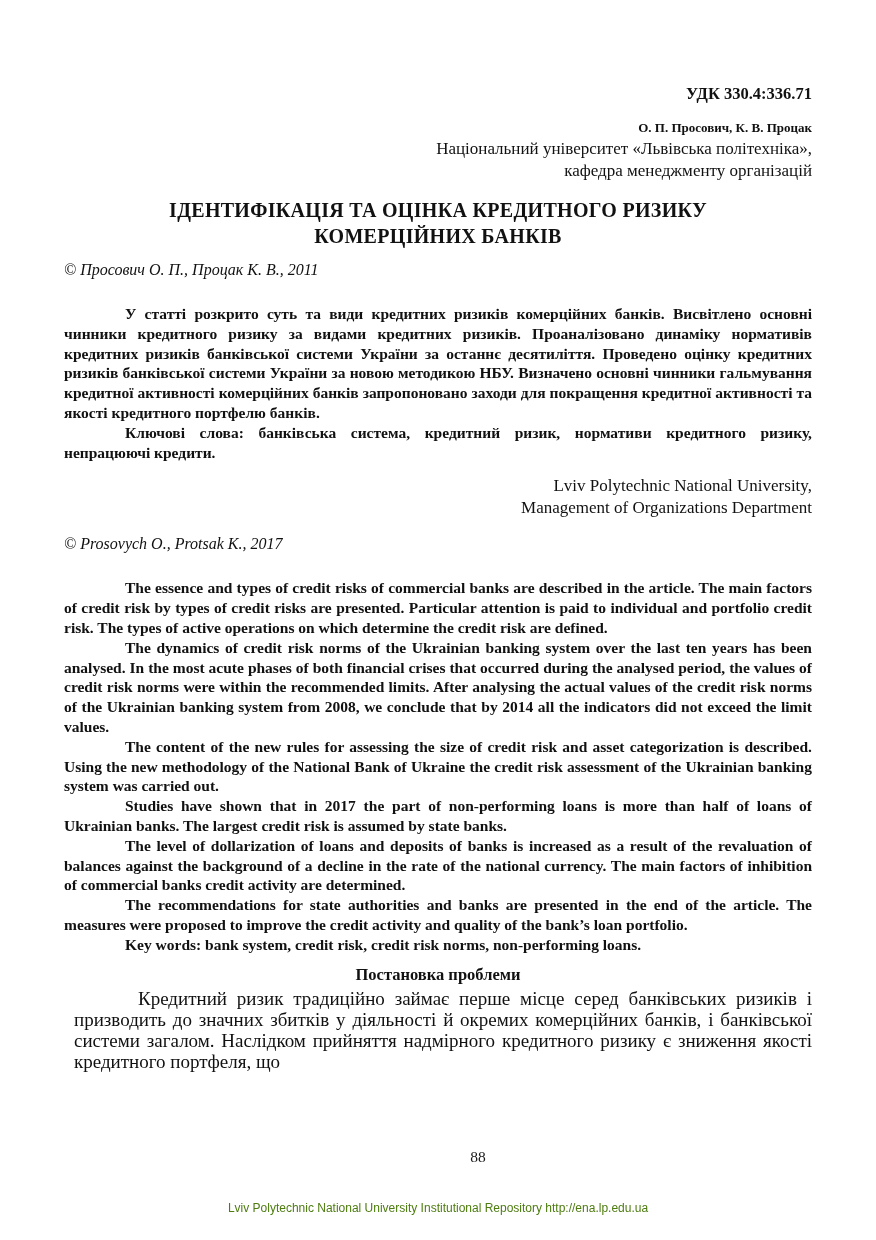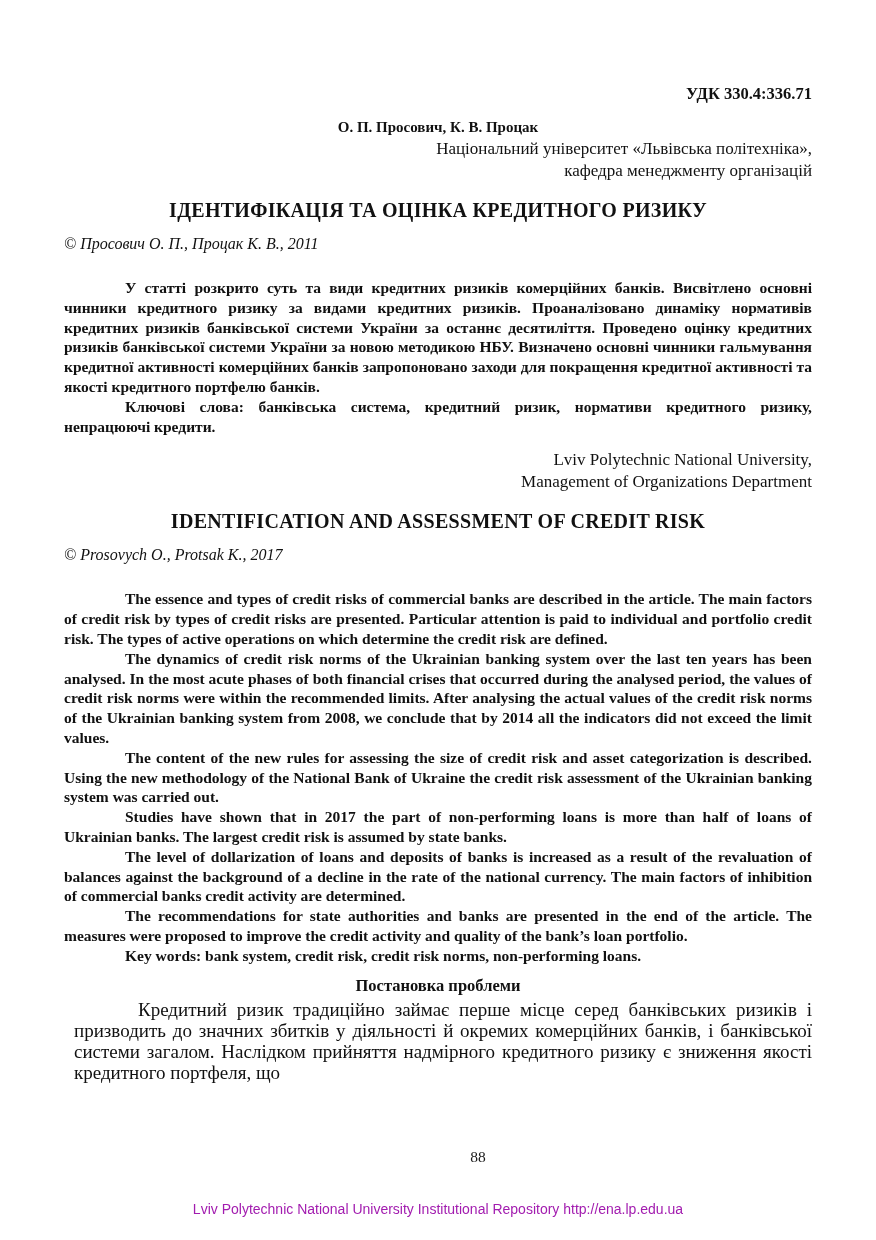--- a/index.html
+++ b/index.html
@@ -26,23 +26,22 @@
     text-align: right;
   }
   .udc {
     font-weight: bold;
     font-size: 16.5px;
     line-height: 20px;
     margin-bottom: 13px;
   }
   .authors {
     font-weight: bold;
-    font-size: 15px;
+    font-size: 13px;
     line-height: 21px;
-    text-align: center;
   }
   .affil {
     font-size: 17px;
     line-height: 22px;
   }
   .title {
     text-align: center;
     font-weight: bold;
     font-size: 20px;
     line-height: 26px;
@@ -93,55 +92,55 @@
     color: #1a1a1a;
     padding-left: 40px;
   }
   .repo-footer {
     position: absolute;
     top: 1201px;
     left: 0;
     width: 876px;
     text-align: center;
     font-family: "Liberation Sans", sans-serif;
-    font-size: 14px;
-    color: #a21caf;
+    font-size: 12px;
+    color: #4d7c0f;
   }
 </style>
 </head>
 <body>
 
 <div class="page">
   <div class="content">
 
     <div class="right-block">
       <div class="udc">УДК 330.4:336.71</div>
       <div class="authors">О. П. Просович, К. В. Процак</div>
       <div class="affil">Національний університет «Львівська політехніка»,</div>
       <div class="affil">кафедра менеджменту організацій</div>
     </div>
 
     <div class="title">
       <div>ІДЕНТИФІКАЦІЯ ТА ОЦІНКА КРЕДИТНОГО РИЗИКУ</div>
+      <div>КОМЕРЦІЙНИХ БАНКІВ</div>
     </div>
 
     <div class="copyright">© Просович О. П., Процак К. В., 2011</div>
 
     <div class="abstract">
       <p>У статті розкрито суть та види кредитних ризиків комерційних банків. Висвітлено основні чинники кредитного ризику за видами кредитних ризиків. Проаналізовано динаміку нормативів кредитних ризиків банківської системи України за останнє десятиліття. Проведено оцінку кредитних ризиків банківської системи України за новою методикою НБУ. Визначено основні чинники гальмування кредитної активності комерційних банків запропоновано заходи для покращення кредитної активності та якості кредитного портфелю банків.</p>
       <p>Ключові слова: банківська система, кредитний ризик, нормативи кредитного ризику, непрацюючі кредити.</p>
     </div>
 
     <div class="right-block en-head">
       <div class="affil">Lviv Polytechnic National University,</div>
       <div class="affil">Management of Organizations Department</div>
     </div>
 
     <div class="title">
-      <div>IDENTIFICATION AND ASSESSMENT OF CREDIT RISK</div>
     </div>
 
     <div class="copyright">© Prosovych O., Protsak K., 2017</div>
 
     <div class="abstract">
       <p>The essence and types of credit risks of commercial banks are described in the article. The main factors of credit risk by types of credit risks are presented. Particular attention is paid to individual and portfolio credit risk. The types of active operations on which determine the credit risk are defined.</p>
       <p>The dynamics of credit risk norms of the Ukrainian banking system over the last ten years has been analysed. In the most acute phases of both financial crises that occurred during the analysed period, the values of credit risk norms were within the recommended limits. After analysing the actual values of the credit risk norms of the Ukrainian banking system from 2008, we conclude that by 2014 all the indicators did not exceed the limit values.</p>
       <p>The content of the new rules for assessing the size of credit risk and asset categorization is described. Using the new methodology of the National Bank of Ukraine the credit risk assessment of the Ukrainian banking system was carried out.</p>
       <p>Studies have shown that in 2017 the part of non-performing loans is more than half of loans of Ukrainian banks. The largest credit risk is assumed by state banks.</p>
       <p>The level of dollarization of loans and deposits of banks is increased as a result of the revaluation of balances against the background of a decline in the rate of the national currency. The main factors of inhibition of commercial banks credit activity are determined.</p>

